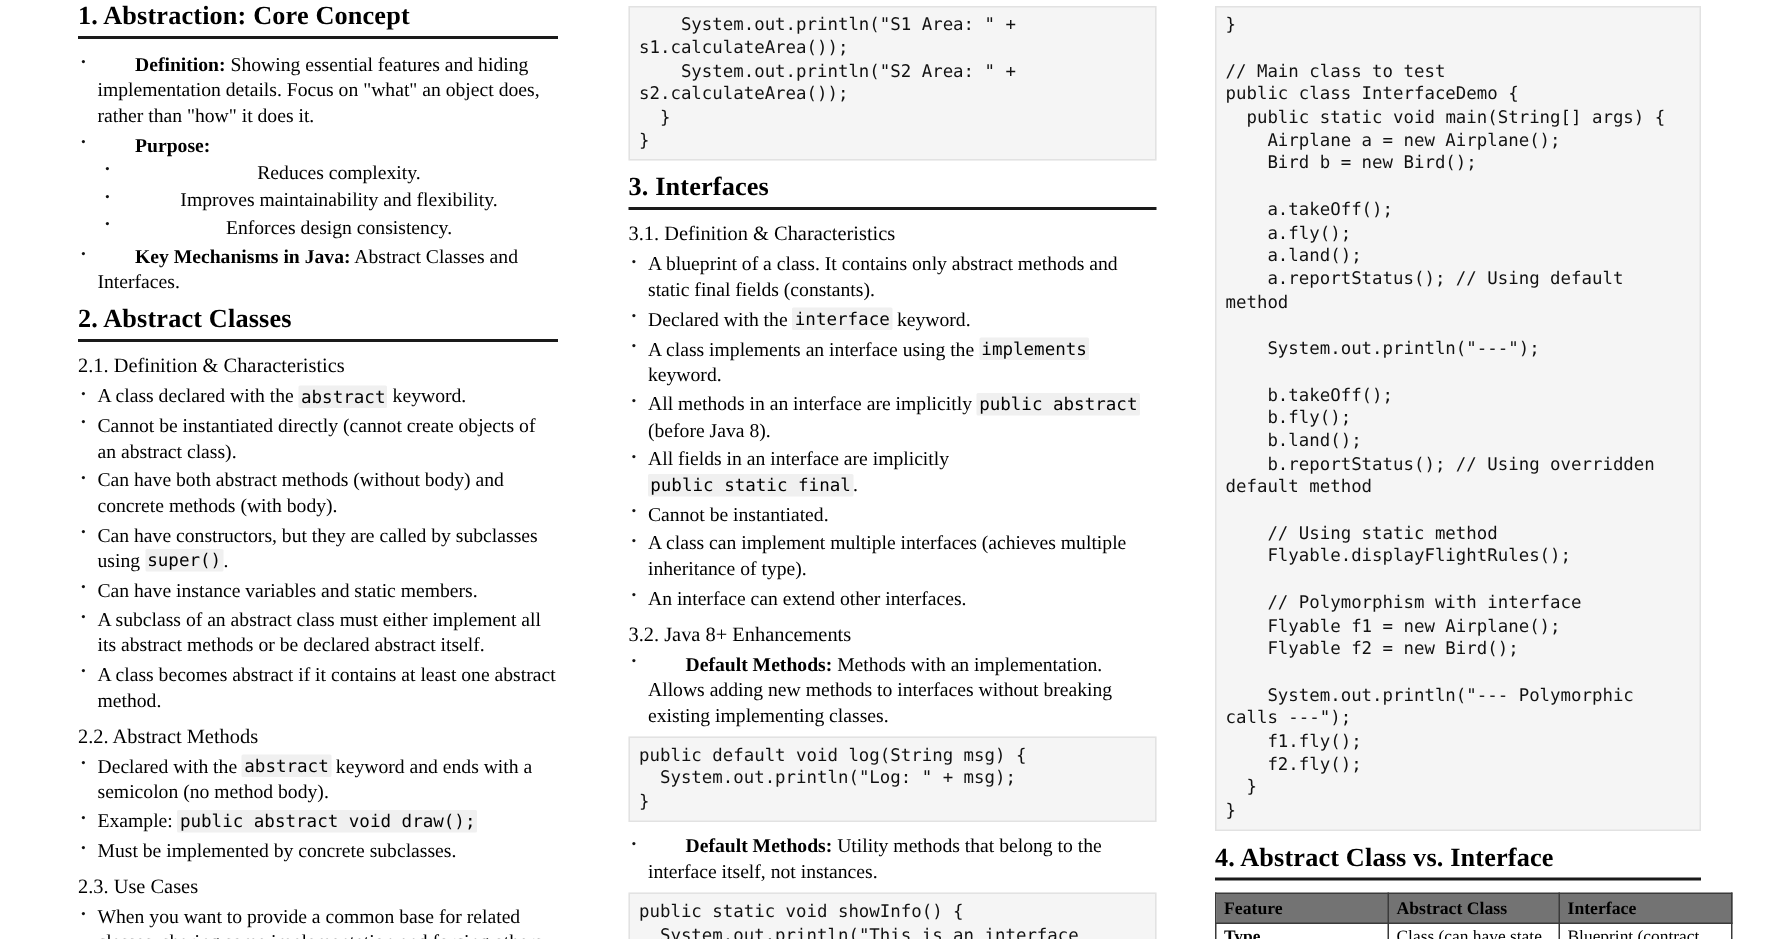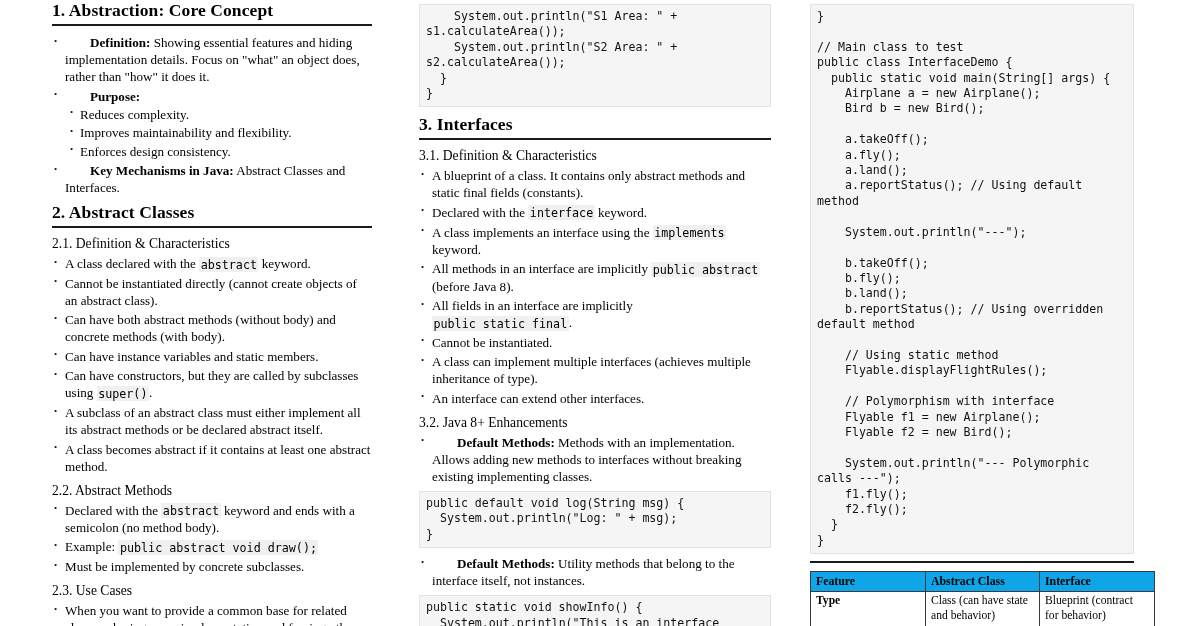--- a/index.html
+++ b/index.html
@@ -31,21 +31,21 @@
   ul { list-style:none; margin:0 0 6px 0; padding:0; }
   ul.lvl2 { margin:1px 0 1px 0; }
   li {
     position:relative; padding-left:13px; margin:0 0 2.5px 0;
     font-size:13.1px; line-height:1.30; text-align:left;
   }
   li::before {
     content:"\2022"; position:absolute; left:2px; top:-0.5px;
     font-size:9px; line-height:1.72; color:#111;
   }
-  ul.lvl2 > li { padding-left:15px; font-size:13.1px; margin-bottom:1.5px; }
+  ul.lvl2 > li { padding-left:15px; font-size:13.1px; margin-bottom:1.5px;text-align:center; }
   ul.lvl2 > li::before { left:5px; }
   li b { font-weight:bold;margin-left:25px; }
 
   code.inl {
     font-family:"DejaVu Sans Mono", monospace;
     font-size:11.7px; background:#f0f0f0; padding:0.5px 1.5px;
     border-radius:1px; white-space:nowrap;
   }
 
   pre.code {
@@ -59,21 +59,21 @@
   }
 
   table.cmp {
     border-collapse:collapse; width:344px; margin-top:6px;
     font-size:11.6px; table-layout:fixed;
   }
   table.cmp th, table.cmp td {
     border:1px solid #3a3a3a; padding:2px 5px;
     vertical-align:top; line-height:1.27; text-align:left;
   }
-  table.cmp th { background:#0ea5e9; font-weight:bold; font-size:11.8px; }
+  table.cmp th { background:#737373; font-weight:bold; font-size:11.8px; }
   table.cmp td.feat { font-weight:bold; }
   table.cmp col.c-a { width:115px; }
   table.cmp col.c-b { width:114px; }
   table.cmp col.c-c { width:115px; }
 </style>
 </head>
 <body>
 
 <div class="page">
   <div class="cols">
@@ -101,22 +101,22 @@
       </ul>
 
       <h2 class="sec">2. Abstract Classes</h2>
       <div class="rule"></div>
 
       <h3 class="sub">2.1. Definition &amp; Characteristics</h3>
       <ul>
         <li><span>A class declared with the </span><code class="inl">abstract</code><span> keyword.</span></li>
         <li><span>Cannot be instantiated directly (cannot create objects of an abstract class).</span></li>
         <li><span>Can have both abstract methods (without body) and concrete methods (with body).</span></li>
+        <li><span>Can have constructors, but they are called by subclasses using </span><code class="inl">super()</code><span>.</span></li>
         <li><span>Can have instance variables and static members.</span></li>
-        <li><span>Can have constructors, but they are called by subclasses using </span><code class="inl">super()</code><span>.</span></li>
         <li><span>A subclass of an abstract class must either implement all its abstract methods or be declared abstract itself.</span></li>
         <li><span>A class becomes abstract if it contains at least one abstract method.</span></li>
       </ul>
 
       <h3 class="sub">2.2. Abstract Methods</h3>
       <ul>
         <li><span>Declared with the </span><code class="inl">abstract</code><span> keyword and ends with a semicolon (no method body).</span></li>
         <li><span>Example: </span><code class="inl">public abstract void draw();</code></li>
         <li><span>Must be implemented by concrete subclasses.</span></li>
       </ul>
@@ -197,20 +197,21 @@
     // Polymorphism with interface
     Flyable f1 = new Airplane();
     Flyable f2 = new Bird();
 
     System.out.println("--- Polymorphic calls ---");
     f1.fly();
     f2.fly();
   }
 }</pre>
 
+      <h2 class="sec">4. Abstract Class vs. Interface</h2>
       <div class="rule"></div>
 
       <table class="cmp">
         <colgroup>
             <col class="c-a">
             <col class="c-b">
             <col class="c-c">
           </colgroup>
         <thead>
           <tr>

